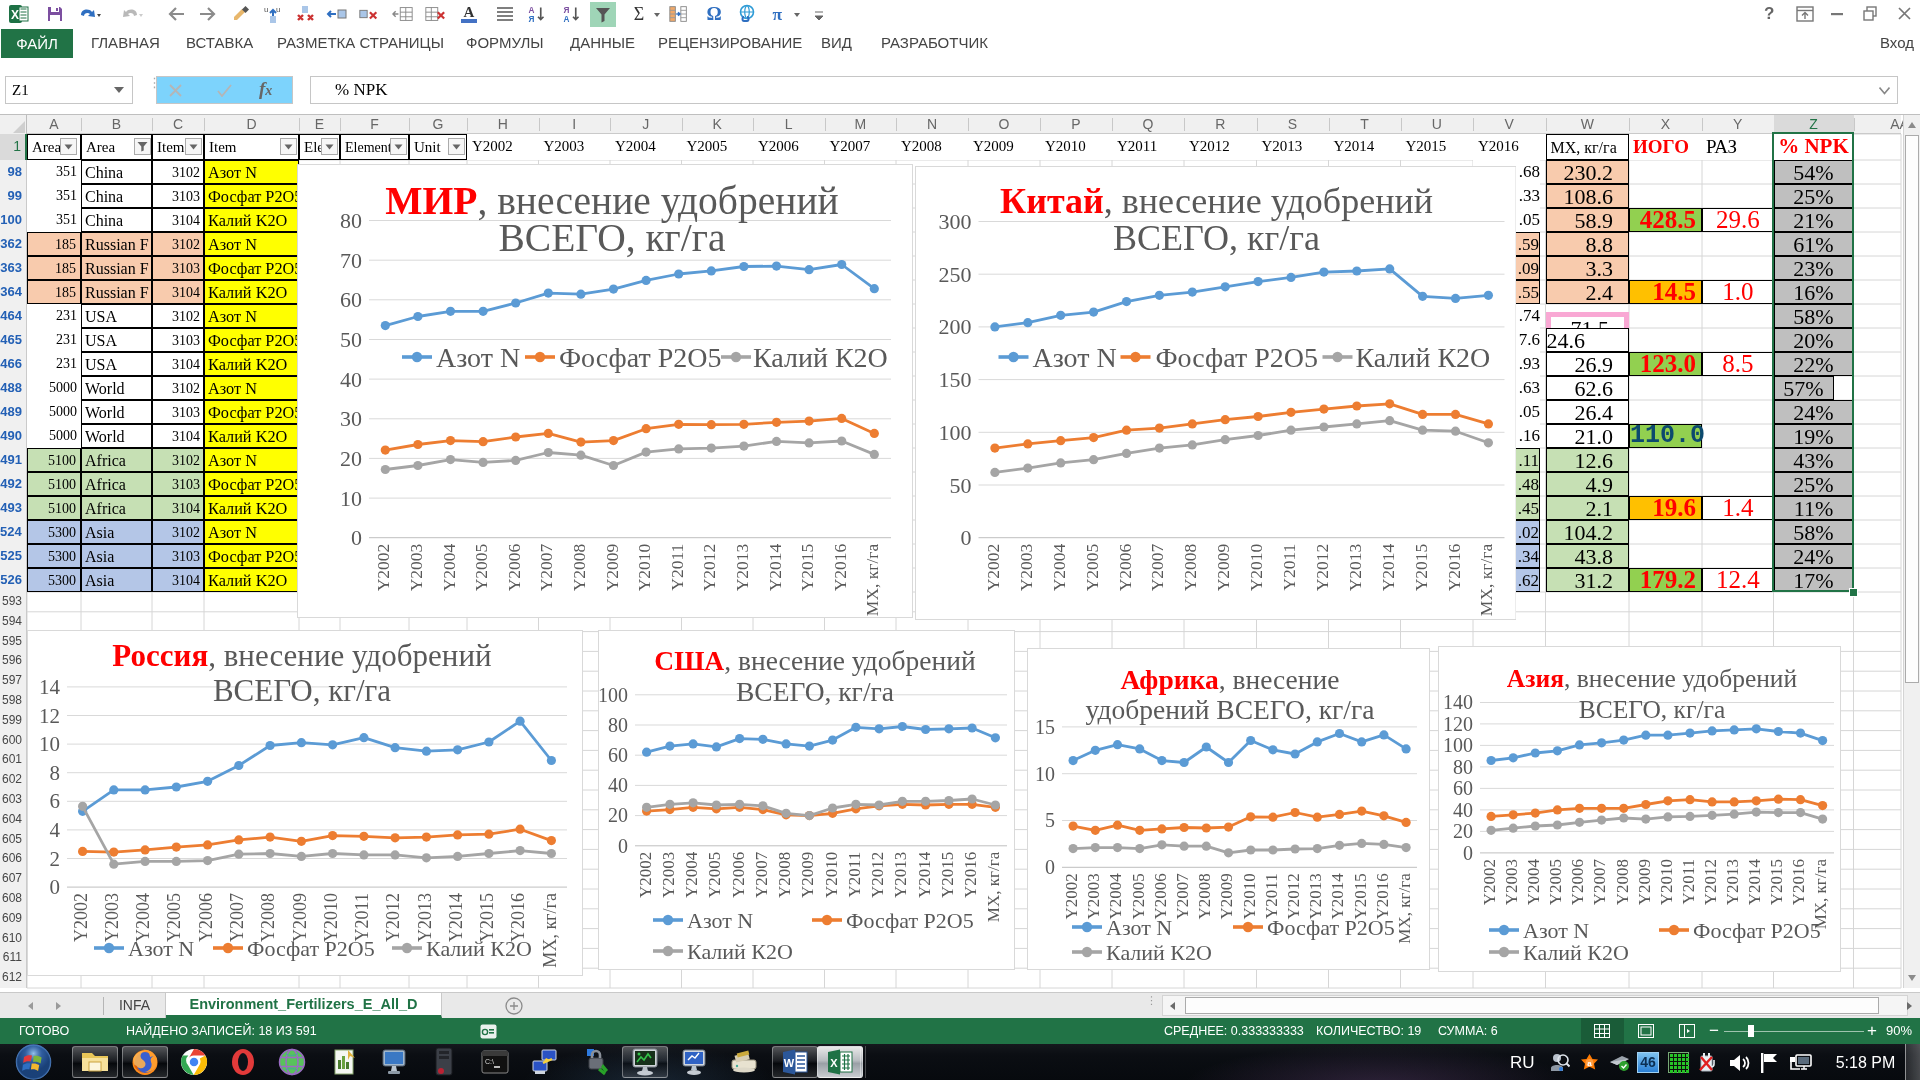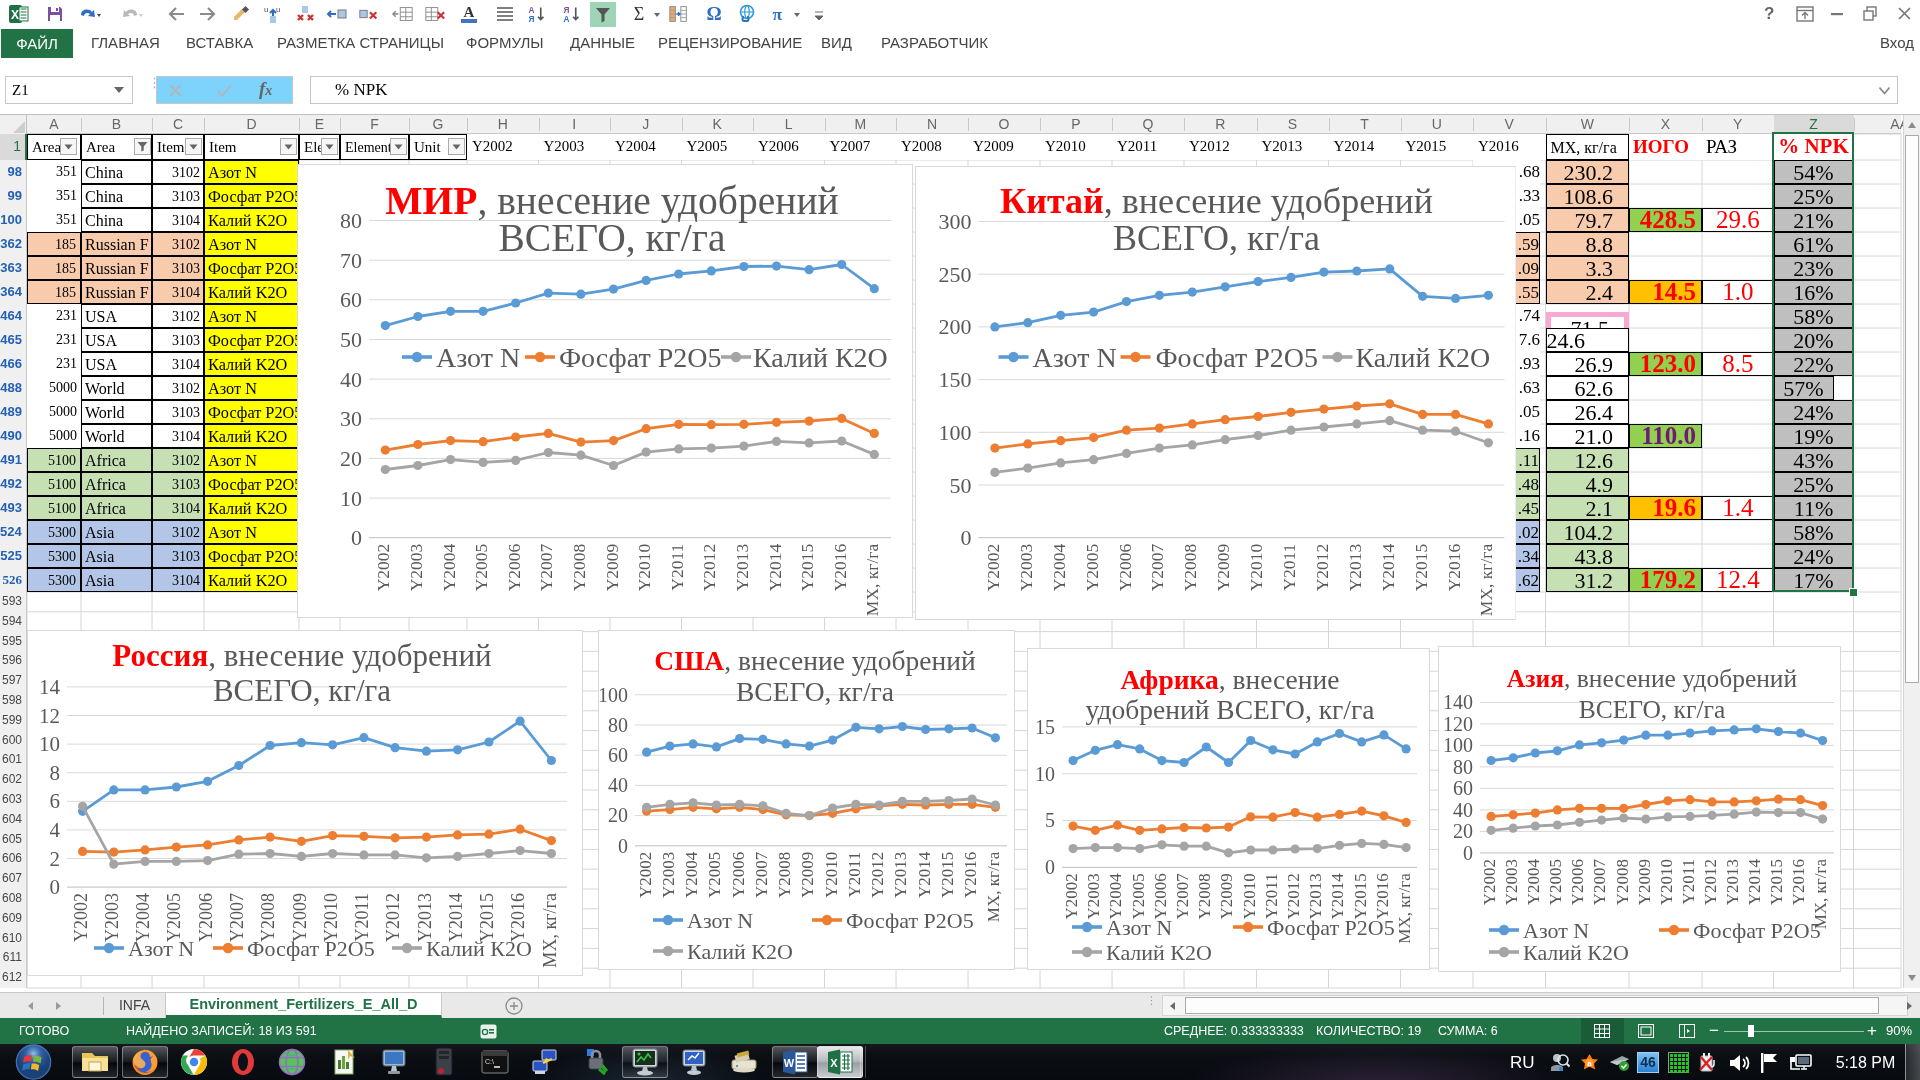--- a/index.html
+++ b/index.html
@@ -362,21 +362,21 @@
 <div style="position:absolute;left:0;top:328.0px;width:27px;height:24.0px;font-family:Liberation Sans,sans-serif;font-size:13px;font-weight:bold;color:#2360b5;text-align:right;line-height:24.0px;padding-right:5px;box-sizing:border-box">465</div>
 <div style="position:absolute;left:0;top:352.0px;width:27px;height:24.0px;font-family:Liberation Sans,sans-serif;font-size:13px;font-weight:bold;color:#2360b5;text-align:right;line-height:24.0px;padding-right:5px;box-sizing:border-box">466</div>
 <div style="position:absolute;left:0;top:376.0px;width:27px;height:24.0px;font-family:Liberation Sans,sans-serif;font-size:13px;font-weight:bold;color:#2360b5;text-align:right;line-height:24.0px;padding-right:5px;box-sizing:border-box">488</div>
 <div style="position:absolute;left:0;top:400.0px;width:27px;height:24.0px;font-family:Liberation Sans,sans-serif;font-size:13px;font-weight:bold;color:#2360b5;text-align:right;line-height:24.0px;padding-right:5px;box-sizing:border-box">489</div>
 <div style="position:absolute;left:0;top:424.0px;width:27px;height:24.0px;font-family:Liberation Sans,sans-serif;font-size:13px;font-weight:bold;color:#2360b5;text-align:right;line-height:24.0px;padding-right:5px;box-sizing:border-box">490</div>
 <div style="position:absolute;left:0;top:448.0px;width:27px;height:24.0px;font-family:Liberation Sans,sans-serif;font-size:13px;font-weight:bold;color:#2360b5;text-align:right;line-height:24.0px;padding-right:5px;box-sizing:border-box">491</div>
 <div style="position:absolute;left:0;top:472.0px;width:27px;height:24.0px;font-family:Liberation Sans,sans-serif;font-size:13px;font-weight:bold;color:#2360b5;text-align:right;line-height:24.0px;padding-right:5px;box-sizing:border-box">492</div>
 <div style="position:absolute;left:0;top:496.0px;width:27px;height:24.0px;font-family:Liberation Sans,sans-serif;font-size:13px;font-weight:bold;color:#2360b5;text-align:right;line-height:24.0px;padding-right:5px;box-sizing:border-box">493</div>
 <div style="position:absolute;left:0;top:520.0px;width:27px;height:24.0px;font-family:Liberation Sans,sans-serif;font-size:13px;font-weight:bold;color:#2360b5;text-align:right;line-height:24.0px;padding-right:19px;box-sizing:border-box">524</div>
 <div style="position:absolute;left:0;top:544.0px;width:27px;height:24.0px;font-family:Liberation Sans,sans-serif;font-size:13px;font-weight:bold;color:#2360b5;text-align:right;line-height:24.0px;padding-right:5px;box-sizing:border-box">525</div>
-<div style="position:absolute;left:0;top:568.0px;width:27px;height:24.0px;font-family:Liberation Serif, serif;font-size:13px;font-weight:bold;color:#2360b5;text-align:right;line-height:24.0px;padding-right:5px;box-sizing:border-box">526</div>
+<div style="position:absolute;left:0;top:568.0px;width:27px;height:24.0px;font-family:Liberation Sans, sans-serif;font-size:13px;font-weight:bold;color:#2360b5;text-align:right;line-height:24.0px;padding-right:5px;box-sizing:border-box">526</div>
 <div style="position:absolute;left:0;top:592.0px;width:27px;height:19.8px;font-family:Liberation Sans,sans-serif;font-size:12px;color:#464646;text-align:right;line-height:19.8px;padding-right:5px;box-sizing:border-box">593</div>
 <div style="position:absolute;left:0;top:611.8px;width:27px;height:19.8px;font-family:Liberation Sans,sans-serif;font-size:12px;color:#464646;text-align:right;line-height:19.8px;padding-right:5px;box-sizing:border-box">594</div>
 <div style="position:absolute;left:0;top:631.6px;width:27px;height:19.8px;font-family:Liberation Sans,sans-serif;font-size:12px;color:#464646;text-align:right;line-height:19.8px;padding-right:5px;box-sizing:border-box">595</div>
 <div style="position:absolute;left:0;top:651.4px;width:27px;height:19.8px;font-family:Liberation Sans,sans-serif;font-size:12px;color:#464646;text-align:right;line-height:19.8px;padding-right:5px;box-sizing:border-box">596</div>
 <div style="position:absolute;left:0;top:671.2px;width:27px;height:19.8px;font-family:Liberation Sans,sans-serif;font-size:12px;color:#464646;text-align:right;line-height:19.8px;padding-right:5px;box-sizing:border-box">597</div>
 <div style="position:absolute;left:0;top:691.0px;width:27px;height:19.8px;font-family:Liberation Sans,sans-serif;font-size:12px;color:#464646;text-align:right;line-height:19.8px;padding-right:5px;box-sizing:border-box">598</div>
 <div style="position:absolute;left:0;top:710.8px;width:27px;height:19.8px;font-family:Liberation Sans,sans-serif;font-size:12px;color:#464646;text-align:right;line-height:19.8px;padding-right:5px;box-sizing:border-box">599</div>
 <div style="position:absolute;left:0;top:730.6px;width:27px;height:19.8px;font-family:Liberation Sans,sans-serif;font-size:12px;color:#464646;text-align:right;line-height:19.8px;padding-right:5px;box-sizing:border-box">600</div>
 <div style="position:absolute;left:0;top:750.4px;width:27px;height:19.8px;font-family:Liberation Sans,sans-serif;font-size:12px;color:#464646;text-align:right;line-height:19.8px;padding-right:5px;box-sizing:border-box">601</div>
 <div style="position:absolute;left:0;top:770.2px;width:27px;height:19.8px;font-family:Liberation Sans,sans-serif;font-size:12px;color:#464646;text-align:right;line-height:19.8px;padding-right:5px;box-sizing:border-box">602</div>
@@ -463,21 +463,21 @@
 <div style="position:absolute;left:152px;top:184.0px;width:52px;height:24.0px;box-sizing:border-box;border:1px solid #000;background:#ffffff;font-family:Liberation Serif,serif;font-size:14px;color:#000;line-height:24.0px;text-align:right;padding-right:3px">3103</div>
 <div style="position:absolute;left:204px;top:184.0px;width:95px;height:24.0px;box-sizing:border-box;border:1px solid #000;background:#ffff00;font-family:Liberation Serif,serif;font-size:16.3px;color:#000;line-height:23.0px;padding-left:3px;overflow:hidden;white-space:nowrap">Фосфат P2O5</div>
 <div style="position:absolute;left:1473px;top:184.0px;width:67px;height:24.0px;box-sizing:border-box;background:#ffffff;font-family:Liberation Serif,serif;font-size:17px;color:#000;line-height:23.0px;text-align:right">.33</div>
 <div style="position:absolute;left:1545.5px;top:184.0px;width:83.5px;height:24.0px;box-sizing:border-box;border:1px solid #000;background:#f8cbad;font-family:Liberation Serif,serif;font-size:22px;color:#000;line-height:23.0px;text-align:right;padding-right:15px">108.6</div>
 <div style="position:absolute;left:1773.5px;top:184.0px;width:80px;height:24.0px;box-sizing:border-box;border:1px solid #000;background:#bfbfbf;font-family:Liberation Serif,serif;font-size:22px;color:#000;line-height:23.0px;text-align:center">25%</div>
 <div style="position:absolute;left:27px;top:208.0px;width:54px;height:24.0px;box-sizing:border-box;background:#fff;font-family:Liberation Serif,serif;font-size:14px;color:#000;line-height:24.0px;text-align:right;padding-right:4px">351</div>
 <div style="position:absolute;left:81px;top:208.0px;width:71px;height:24.0px;box-sizing:border-box;border:1px solid #000;background:#ffffff;font-family:Liberation Serif,serif;font-size:16px;color:#000;line-height:23.0px;padding-left:3px;overflow:hidden;white-space:nowrap">China</div>
 <div style="position:absolute;left:152px;top:208.0px;width:52px;height:24.0px;box-sizing:border-box;border:1px solid #000;background:#ffffff;font-family:Liberation Serif,serif;font-size:14px;color:#000;line-height:24.0px;text-align:right;padding-right:3px">3104</div>
 <div style="position:absolute;left:204px;top:208.0px;width:95px;height:24.0px;box-sizing:border-box;border:1px solid #000;background:#ffff00;font-family:Liberation Serif,serif;font-size:16.3px;color:#000;line-height:23.0px;padding-left:3px;overflow:hidden;white-space:nowrap">Калий K2O</div>
 <div style="position:absolute;left:1473px;top:208.0px;width:67px;height:24.0px;box-sizing:border-box;background:#ffffff;font-family:Liberation Serif,serif;font-size:17px;color:#000;line-height:23.0px;text-align:right">.05</div>
-<div style="position:absolute;left:1545.5px;top:208.0px;width:83.5px;height:24.0px;box-sizing:border-box;border:1px solid #000;background:#f8cbad;font-family:Liberation Serif,serif;font-size:22px;color:#000;line-height:23.0px;text-align:right;padding-right:15px">79.7</div>
+<div style="position:absolute;left:1545.5px;top:208.0px;width:83.5px;height:24.0px;box-sizing:border-box;border:1px solid #000;background:#f8cbad;font-family:Liberation Serif,serif;font-size:22px;color:#000;line-height:23.0px;text-align:right;padding-right:15px">58.9</div>
 <div style="position:absolute;left:1629px;top:208.0px;width:73px;height:24.0px;box-sizing:border-box;border:1px solid #000;background:#92d050;font-family:Liberation Serif,serif;font-size:25px;font-weight:bold;color:#ff0000;line-height:22.0px;text-align:right;padding-right:5px">428.5</div>
 <div style="position:absolute;left:1702px;top:208.0px;width:71.5px;height:24.0px;box-sizing:border-box;border:1px solid #000;background:#fff;font-family:Liberation Serif,serif;font-size:25px;color:#ff0000;line-height:22.0px;text-align:center">29.6</div>
 <div style="position:absolute;left:1773.5px;top:208.0px;width:80px;height:24.0px;box-sizing:border-box;border:1px solid #000;background:#bfbfbf;font-family:Liberation Serif,serif;font-size:22px;color:#000;line-height:23.0px;text-align:center">21%</div>
 <div style="position:absolute;left:27px;top:232.0px;width:54px;height:24.0px;box-sizing:border-box;border:1px solid #000;background:#f8cbad;font-family:Liberation Serif,serif;font-size:14px;color:#000;line-height:24.0px;text-align:right;padding-right:4px">185</div>
 <div style="position:absolute;left:81px;top:232.0px;width:71px;height:24.0px;box-sizing:border-box;border:1px solid #000;background:#f8cbad;font-family:Liberation Serif,serif;font-size:16px;color:#000;line-height:23.0px;padding-left:3px;overflow:hidden;white-space:nowrap">Russian F</div>
 <div style="position:absolute;left:152px;top:232.0px;width:52px;height:24.0px;box-sizing:border-box;border:1px solid #000;background:#f8cbad;font-family:Liberation Serif,serif;font-size:14px;color:#000;line-height:24.0px;text-align:right;padding-right:3px">3102</div>
 <div style="position:absolute;left:204px;top:232.0px;width:95px;height:24.0px;box-sizing:border-box;border:1px solid #000;background:#ffff00;font-family:Liberation Serif,serif;font-size:16.3px;color:#000;line-height:23.0px;padding-left:3px;overflow:hidden;white-space:nowrap">Азот N</div>
 <div style="position:absolute;left:1473px;top:232.0px;width:67px;height:24.0px;box-sizing:border-box;border:1px solid #000;background:#f8cbad;font-family:Liberation Serif,serif;font-size:17px;color:#000;line-height:23.0px;text-align:right">.59</div>
 <div style="position:absolute;left:1545.5px;top:232.0px;width:83.5px;height:24.0px;box-sizing:border-box;border:1px solid #000;background:#f8cbad;font-family:Liberation Serif,serif;font-size:22px;color:#000;line-height:23.0px;text-align:right;padding-right:15px">8.8</div>
 <div style="position:absolute;left:1773.5px;top:232.0px;width:80px;height:24.0px;box-sizing:border-box;border:1px solid #000;background:#bfbfbf;font-family:Liberation Serif,serif;font-size:22px;color:#000;line-height:23.0px;text-align:center">61%</div>
@@ -533,21 +533,21 @@
 <div style="position:absolute;left:204px;top:400.0px;width:95px;height:24.0px;box-sizing:border-box;border:1px solid #000;background:#ffff00;font-family:Liberation Serif,serif;font-size:16.3px;color:#000;line-height:23.0px;padding-left:3px;overflow:hidden;white-space:nowrap">Фосфат P2O5</div>
 <div style="position:absolute;left:1473px;top:400.0px;width:67px;height:24.0px;box-sizing:border-box;background:#ffffff;font-family:Liberation Serif,serif;font-size:17px;color:#000;line-height:23.0px;text-align:right">.05</div>
 <div style="position:absolute;left:1545.5px;top:400.0px;width:83.5px;height:24.0px;box-sizing:border-box;border:1px solid #000;background:#ffffff;font-family:Liberation Serif,serif;font-size:22px;color:#000;line-height:23.0px;text-align:right;padding-right:15px">26.4</div>
 <div style="position:absolute;left:1773.5px;top:400.0px;width:80px;height:24.0px;box-sizing:border-box;border:1px solid #000;background:#bfbfbf;font-family:Liberation Serif,serif;font-size:22px;color:#000;line-height:23.0px;text-align:center">24%</div>
 <div style="position:absolute;left:27px;top:424.0px;width:54px;height:24.0px;box-sizing:border-box;background:#fff;font-family:Liberation Serif,serif;font-size:14px;color:#000;line-height:24.0px;text-align:right;padding-right:4px">5000</div>
 <div style="position:absolute;left:81px;top:424.0px;width:71px;height:24.0px;box-sizing:border-box;border:1px solid #000;background:#ffffff;font-family:Liberation Serif,serif;font-size:16px;color:#000;line-height:23.0px;padding-left:3px;overflow:hidden;white-space:nowrap">World</div>
 <div style="position:absolute;left:152px;top:424.0px;width:52px;height:24.0px;box-sizing:border-box;border:1px solid #000;background:#ffffff;font-family:Liberation Serif,serif;font-size:14px;color:#000;line-height:24.0px;text-align:right;padding-right:3px">3104</div>
 <div style="position:absolute;left:204px;top:424.0px;width:95px;height:24.0px;box-sizing:border-box;border:1px solid #000;background:#ffff00;font-family:Liberation Serif,serif;font-size:16.3px;color:#000;line-height:23.0px;padding-left:3px;overflow:hidden;white-space:nowrap">Калий K2O</div>
 <div style="position:absolute;left:1473px;top:424.0px;width:67px;height:24.0px;box-sizing:border-box;background:#ffffff;font-family:Liberation Serif,serif;font-size:17px;color:#000;line-height:23.0px;text-align:right">.16</div>
 <div style="position:absolute;left:1545.5px;top:424.0px;width:83.5px;height:24.0px;box-sizing:border-box;border:1px solid #000;background:#ffffff;font-family:Liberation Serif,serif;font-size:22px;color:#000;line-height:23.0px;text-align:right;padding-right:15px">21.0</div>
-<div style="position:absolute;left:1629px;top:424.0px;width:73px;height:24.0px;box-sizing:border-box;border:1px solid #000;background:#92d050;font-family:Liberation Serif, serif;font-size:25px;font-weight:bold;color:#701a75;line-height:22.0px;text-align:right;padding-right:5px">110.0</div>
+<div style="position:absolute;left:1629px;top:424.0px;width:73px;height:24.0px;box-sizing:border-box;border:1px solid #000;background:#92d050;font-family:Liberation Mono, monospace;font-size:25px;font-weight:bold;color:#0c4a6e;line-height:22.0px;text-align:right;padding-right:5px">110.0</div>
 <div style="position:absolute;left:1773.5px;top:424.0px;width:80px;height:24.0px;box-sizing:border-box;border:1px solid #000;background:#bfbfbf;font-family:Liberation Serif,serif;font-size:22px;color:#000;line-height:23.0px;text-align:center">19%</div>
 <div style="position:absolute;left:27px;top:448.0px;width:54px;height:24.0px;box-sizing:border-box;border:1px solid #000;background:#c6e0b4;font-family:Liberation Serif,serif;font-size:14px;color:#000;line-height:24.0px;text-align:right;padding-right:4px">5100</div>
 <div style="position:absolute;left:81px;top:448.0px;width:71px;height:24.0px;box-sizing:border-box;border:1px solid #000;background:#c6e0b4;font-family:Liberation Serif,serif;font-size:16px;color:#000;line-height:23.0px;padding-left:3px;overflow:hidden;white-space:nowrap">Africa</div>
 <div style="position:absolute;left:152px;top:448.0px;width:52px;height:24.0px;box-sizing:border-box;border:1px solid #000;background:#c6e0b4;font-family:Liberation Serif,serif;font-size:14px;color:#000;line-height:24.0px;text-align:right;padding-right:3px">3102</div>
 <div style="position:absolute;left:204px;top:448.0px;width:95px;height:24.0px;box-sizing:border-box;border:1px solid #000;background:#ffff00;font-family:Liberation Serif,serif;font-size:16.3px;color:#000;line-height:23.0px;padding-left:3px;overflow:hidden;white-space:nowrap">Азот N</div>
 <div style="position:absolute;left:1473px;top:448.0px;width:67px;height:24.0px;box-sizing:border-box;border:1px solid #000;background:#c6e0b4;font-family:Liberation Serif,serif;font-size:17px;color:#000;line-height:23.0px;text-align:right">.11</div>
 <div style="position:absolute;left:1545.5px;top:448.0px;width:83.5px;height:24.0px;box-sizing:border-box;border:1px solid #000;background:#c6e0b4;font-family:Liberation Serif,serif;font-size:22px;color:#000;line-height:23.0px;text-align:right;padding-right:15px">12.6</div>
 <div style="position:absolute;left:1773.5px;top:448.0px;width:80px;height:24.0px;box-sizing:border-box;border:1px solid #000;background:#bfbfbf;font-family:Liberation Serif,serif;font-size:22px;color:#000;line-height:23.0px;text-align:center">43%</div>
 <div style="position:absolute;left:27px;top:472.0px;width:54px;height:24.0px;box-sizing:border-box;border:1px solid #000;background:#c6e0b4;font-family:Liberation Serif,serif;font-size:14px;color:#000;line-height:24.0px;text-align:right;padding-right:4px">5100</div>
 <div style="position:absolute;left:81px;top:472.0px;width:71px;height:24.0px;box-sizing:border-box;border:1px solid #000;background:#c6e0b4;font-family:Liberation Serif,serif;font-size:16px;color:#000;line-height:23.0px;padding-left:3px;overflow:hidden;white-space:nowrap">Africa</div>

